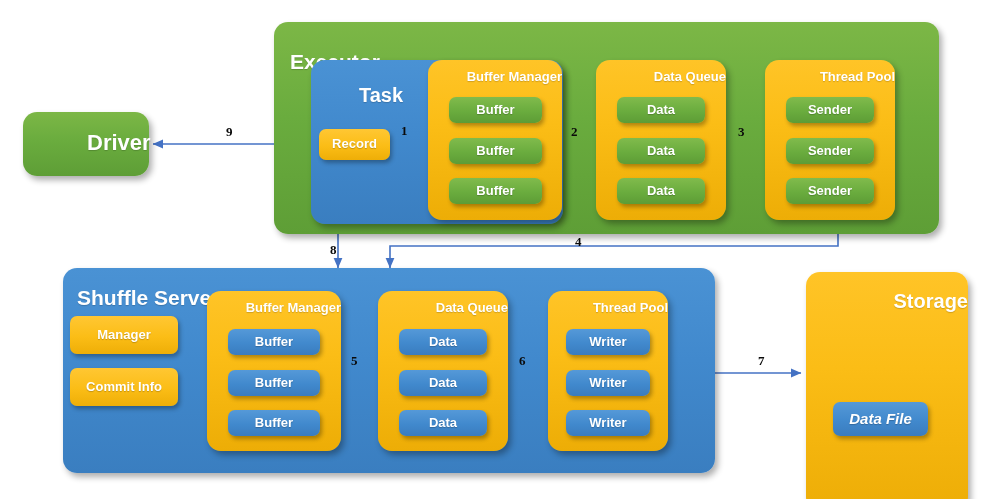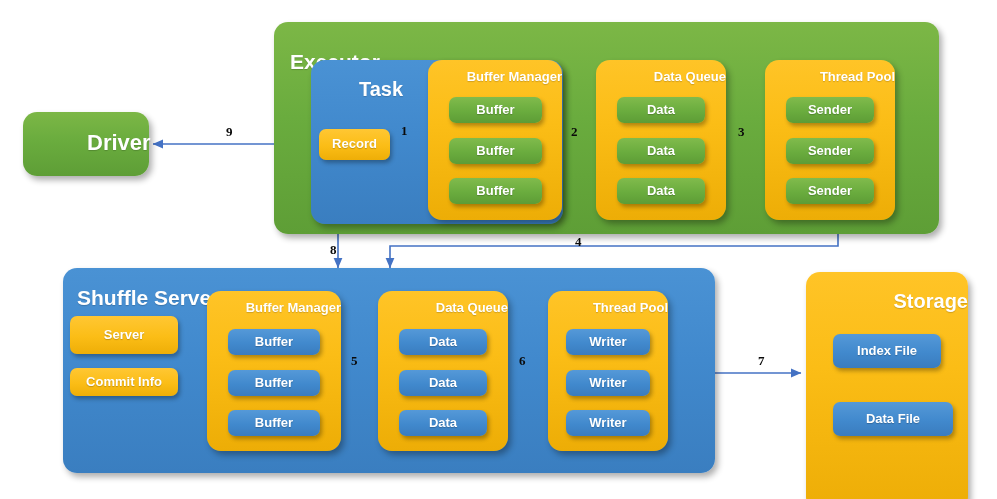--- a/index.html
+++ b/index.html
@@ -131,21 +131,21 @@
 
   <div class="box green" style="left:23px;top:112px;width:126px;height:64px;">
     <div class="title" style="top:18px;font-size:22px;padding-left:48px;">Driver</div>
   </div>
 
   <div class="box green" style="left:274px;top:22px;width:665px;height:212px;">
     <div class="title" style="left:16px;right:auto;text-align:left;top:28px;font-size:21px;">Executor</div>
   </div>
 
   <div class="box blue" style="left:311px;top:60px;width:252px;height:164px;">
-    <div class="title" style="top:18px;left:0;width:140px;text-align:center;font-size:20px;">Task</div>
+    <div class="title" style="top:24px;left:0;width:140px;text-align:center;font-size:20px;">Task</div>
   </div>
 
   <div class="chip orange" style="left:319px;top:129px;width:71px;height:31px;font-size:13px;">
     <span>Record</span>
   </div>
 
   <div class="box orange" style="left:428px;top:60px;width:134px;height:160px;">
     <div class="title" style="top:9px;font-size:13px;">Buffer Manager</div>
   </div>
   <div class="chip green" style="left:449px;top:97px;width:93px;height:26px;font-size:13px;">
@@ -182,23 +182,23 @@
   </div>
   <div class="chip green" style="left:786px;top:178px;width:88px;height:26px;font-size:13px;">
     <span>Sender</span>
   </div>
 
   <div class="box blue" style="left:63px;top:268px;width:652px;height:205px;">
     <div class="title" style="left:14px;right:auto;text-align:left;top:18px;font-size:21px;">Shuffle Server</div>
   </div>
 
   <div class="chip orange" style="left:70px;top:316px;width:108px;height:38px;font-size:13px;">
-    <span>Server</span>
-  </div>
-  <div class="chip orange" style="left:70px;top:368px;width:108px;height:28px;font-size:13px;">
+    <span>Manager</span>
+  </div>
+  <div class="chip orange" style="left:70px;top:368px;width:108px;height:38px;font-size:13px;">
     <span>Commit Info</span>
   </div>
 
   <div class="box orange" style="left:207px;top:291px;width:134px;height:160px;">
     <div class="title" style="top:9px;font-size:13px;">Buffer Manager</div>
   </div>
   <div class="chip blue" style="left:228px;top:329px;width:92px;height:26px;font-size:13px;">
     <span>Buffer</span>
   </div>
   <div class="chip blue" style="left:228px;top:370px;width:92px;height:26px;font-size:13px;">
@@ -230,24 +230,21 @@
   <div class="chip blue" style="left:566px;top:370px;width:84px;height:26px;font-size:13px;">
     <span>Writer</span>
   </div>
   <div class="chip blue" style="left:566px;top:410px;width:84px;height:26px;font-size:13px;">
     <span>Writer</span>
   </div>
 
   <div class="box orange" style="left:806px;top:272px;width:162px;height:239px;">
     <div class="title" style="top:18px;font-size:20px;">Storage</div>
   </div>
-  <div class="chip blue" style="left:833px;top:334px;width:108px;height:34px;font-size:13px;">
-    <span>Index File</span>
-  </div>
-  <div class="chip blue" style="left:833px;top:402px;width:120px;height:34px;font-size:13px;">
+  <div class="chip blue" style="left:833px;top:402px;width:95px;height:34px;font-size:15px;font-style:italic;">
     <span>Data File</span>
   </div>
 
   <div class="num" style="left:226px;top:125px;">9</div>
   <div class="num" style="left:401px;top:124px;">1</div>
   <div class="num" style="left:571px;top:125px;">2</div>
   <div class="num" style="left:738px;top:125px;">3</div>
   <div class="num" style="left:330px;top:243px;">8</div>
   <div class="num" style="left:575px;top:235px;">4</div>
   <div class="num" style="left:351px;top:354px;">5</div>

